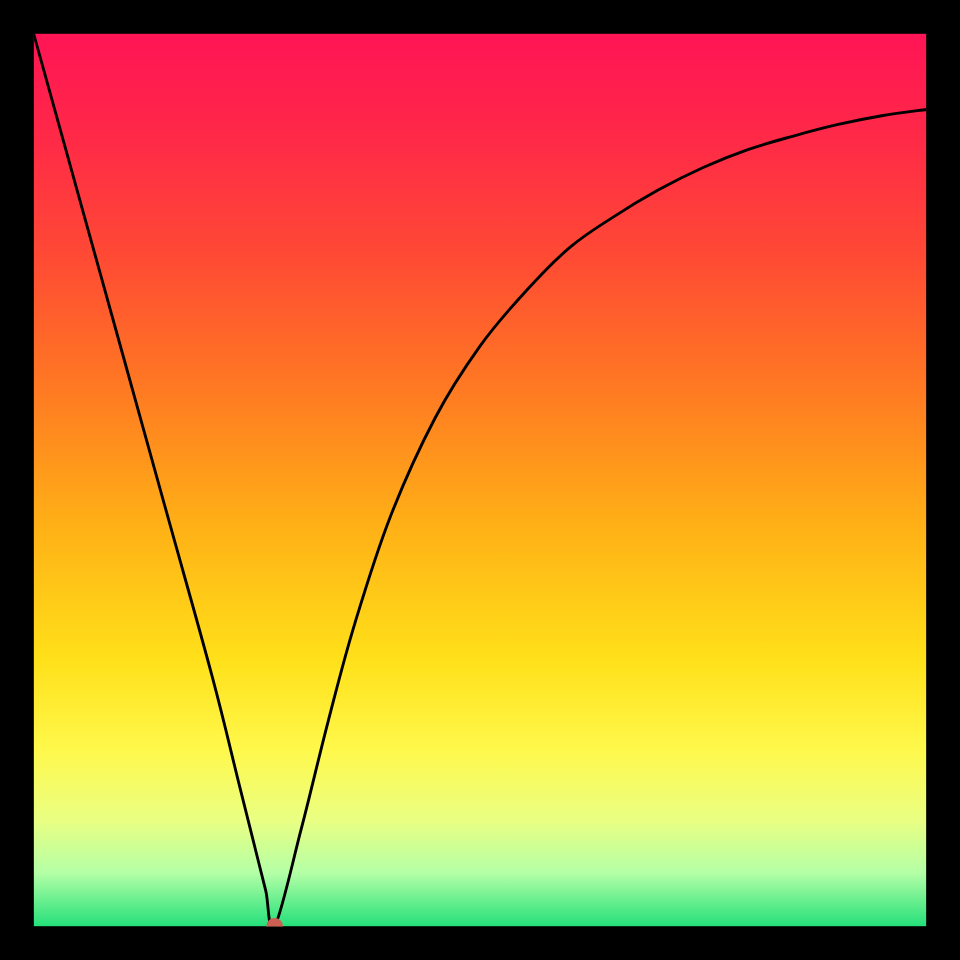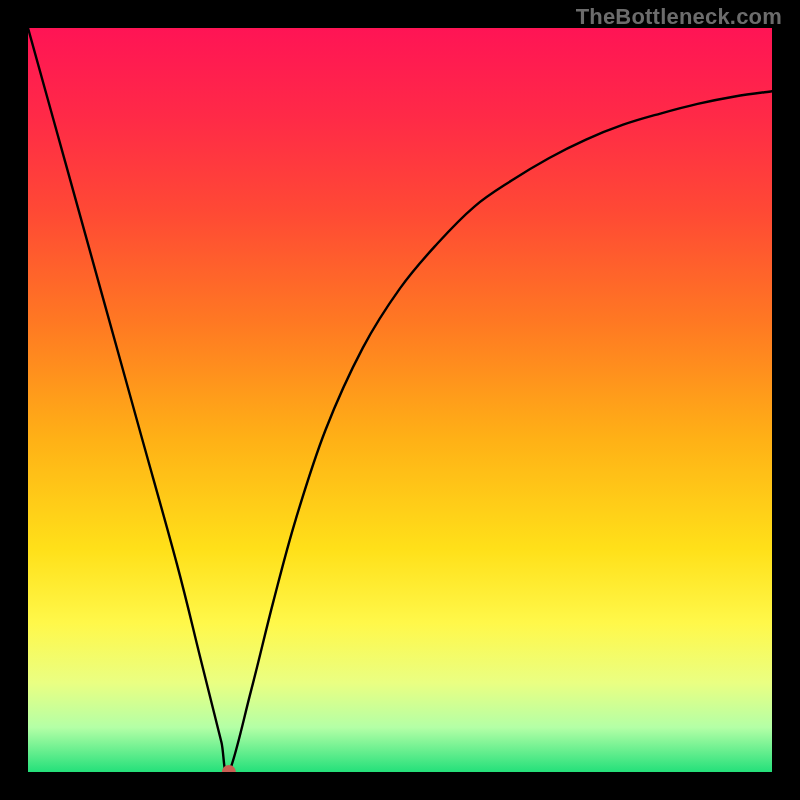--- a/index.html
+++ b/index.html
@@ -32,21 +32,20 @@
     left: 28px;
     width: 744px;
     height: 744px;
     display: block;
   }
 </style>
 </head>
 <body>
 
 <div class="frame">
-  <div class="watermark">TheBottleneck.com</div>
   <svg class="plot" viewBox="0 0 744 744" preserveAspectRatio="none">
     <defs>
       <linearGradient id="bg-grad" x1="0" y1="0" x2="0" y2="1">
           <stop offset="0%" stop-color="#ff1455"></stop>
           <stop offset="12%" stop-color="#ff2a47"></stop>
           <stop offset="25%" stop-color="#ff4a34"></stop>
           <stop offset="40%" stop-color="#ff7a22"></stop>
           <stop offset="55.00000000000001%" stop-color="#ffb016"></stop>
           <stop offset="70%" stop-color="#ffe019"></stop>
           <stop offset="80%" stop-color="#fff84a"></stop>

